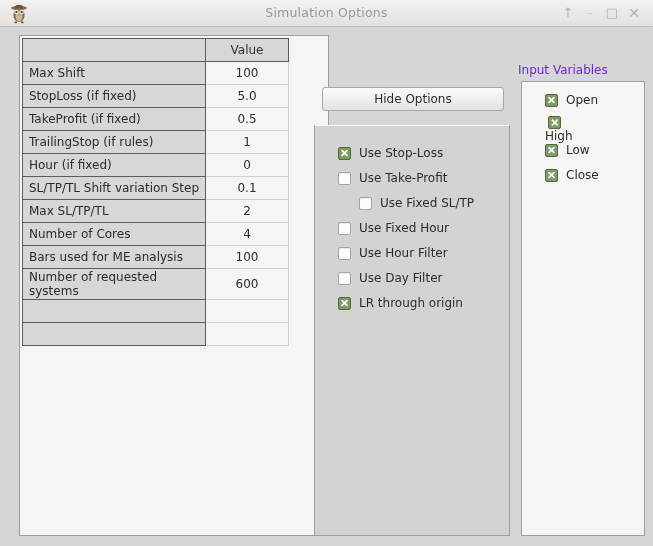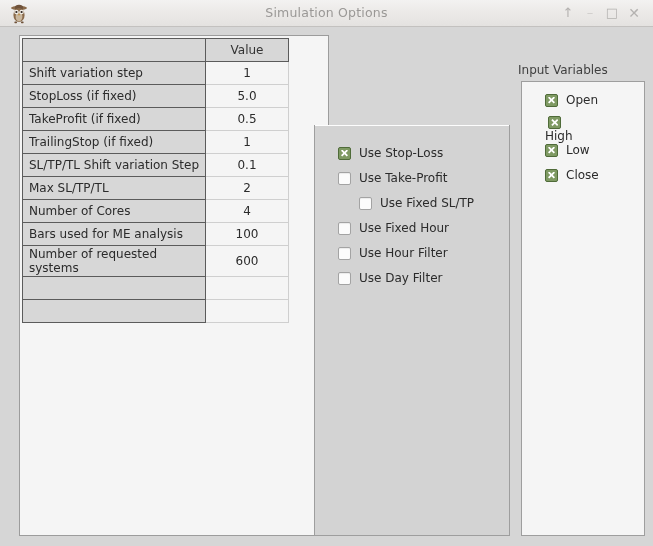--- a/index.html
+++ b/index.html
@@ -193,21 +193,21 @@
     font-size: 12px;
     color: #2b2b2b;
     white-space: nowrap;
   }
 
   
   #input-vars-label {
     position: absolute;
     left: 518px; top: 36px;
     font-size: 12px;
-    color: #404040;
+    color: #6d28d9;
   }
   #input-vars-panel {
     position: absolute;
     left: 521px; top: 54px;
     width: 124px;
     height: 455px;
     background: #f5f5f5;
     border: 1px solid #9e9e9e;
     box-sizing: border-box;
   }
@@ -243,34 +243,38 @@
   <div id="table-panel">
     <table class="opt">
       <thead>
         <tr>
           <th class="hdr-name"></th>
           <th class="hdr-val">Value</th>
         </tr>
       </thead>
       <tbody id="opt-rows">
           <tr>
-            <td class="name">Shift variation step</td>
-            <td class="val">1</td>
+            <td class="name">Max Shift</td>
+            <td class="val">100</td>
           </tr>
           <tr>
             <td class="name">StopLoss (if fixed)</td>
             <td class="val">5.0</td>
           </tr>
           <tr>
             <td class="name">TakeProfit (if fixed)</td>
             <td class="val">0.5</td>
           </tr>
           <tr>
-            <td class="name">TrailingStop (if fixed)</td>
+            <td class="name">TrailingStop (if rules)</td>
             <td class="val">1</td>
+          </tr>
+          <tr>
+            <td class="name">Hour (if fixed)</td>
+            <td class="val">0</td>
           </tr>
           <tr>
             <td class="name">SL/TP/TL Shift variation Step</td>
             <td class="val">0.1</td>
           </tr>
           <tr>
             <td class="name">Max SL/TP/TL</td>
             <td class="val">2</td>
           </tr>
           <tr>
@@ -290,20 +294,21 @@
             <td class="val"></td>
           </tr>
           <tr>
             <td class="name"></td>
             <td class="val"></td>
           </tr>
         </tbody>
     </table>
   </div>
 
+  <div id="hide-options-btn">Hide Options</div>
   <div id="checks-panel">
       <div class="chk-row" style="top: 18px;">
         <span class="chkbox on"></span>
         <span class="chk-label">Use Stop-Loss</span>
       </div>
       <div class="chk-row" style="top: 43px;">
         <span class="chkbox off"></span>
         <span class="chk-label">Use Take-Profit</span>
       </div>
       <div class="chk-row" style="top: 68px; padding-left: 21px;">
@@ -314,20 +319,24 @@
         <span class="chkbox off"></span>
         <span class="chk-label">Use Fixed Hour</span>
       </div>
       <div class="chk-row" style="top: 118px;">
         <span class="chkbox off"></span>
         <span class="chk-label">Use Hour Filter</span>
       </div>
       <div class="chk-row" style="top: 143px;">
         <span class="chkbox off"></span>
         <span class="chk-label">Use Day Filter</span>
+      </div>
+      <div class="chk-row" style="top: 168px;">
+        <span class="chkbox on"></span>
+        <span class="chk-label">LR through origin</span>
       </div>
     </div>
 
   <div id="input-vars-label">Input Variables</div>
   <div id="input-vars-panel">
       <div class="chk-row" style="top: 9px;">
         <span class="chkbox on"></span>
         <span class="chk-label">Open</span>
       </div>
       <div class="chk-row" style="top: 34px; flex-direction: column;">

